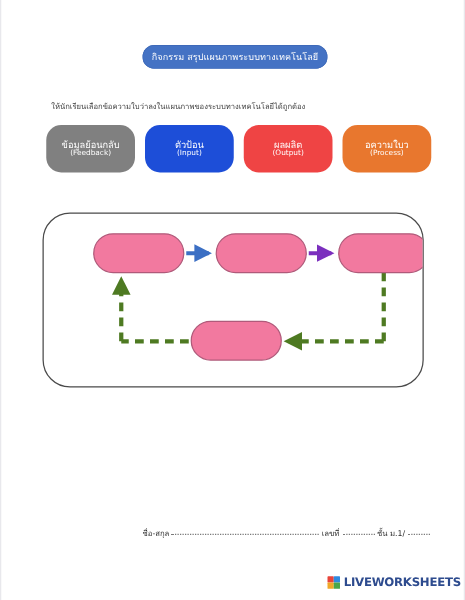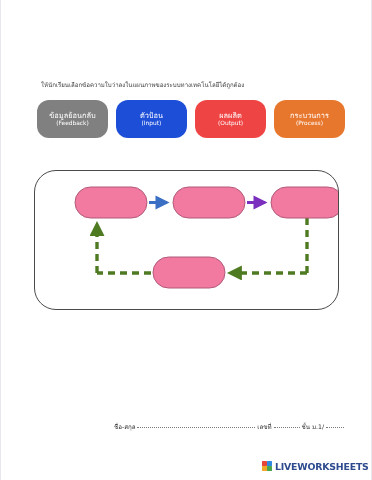--- a/index.html
+++ b/index.html
@@ -121,38 +121,39 @@
     color: #2d4b8e;
     letter-spacing: -.2px;
     white-space: nowrap;
   }
 </style>
 </head>
 <body>
 
 <div class="page">
 
+  <div class="title-pill">กิจกรรม สรุปแผนภาพระบบทางเทคโนโลยี</div>
 
   <div class="instruction">ให้นักเรียนเลือกข้อความใบว่าลงในแผนภาพของระบบทางเทคโนโลยีได้ถูกต้อง</div>
 
   <div class="legend">
     <div class="legend-btn" style="background:#808080">
       <span class="legend-th">ข้อมูลย้อนกลับ</span>
       <span class="legend-en">(Feedback)</span>
     </div>
     <div class="legend-btn" style="background:#1d4ed8">
       <span class="legend-th">ตัวป้อน</span>
       <span class="legend-en">(Input)</span>
     </div>
     <div class="legend-btn" style="background:#ef4444">
       <span class="legend-th">ผลผลิต</span>
       <span class="legend-en">(Output)</span>
     </div>
     <div class="legend-btn" style="background:#e8772e">
-      <span class="legend-th">กระบวนการ</span>
+      <span class="legend-th">อความใบว</span>
       <span class="legend-en">(Process)</span>
     </div>
   </div>
 
   <div class="diagram-card">
     <svg class="diagram-svg" width="305" height="140" viewBox="0 0 305 140">
       <defs>
         <marker id="ah-blue" markerWidth="5" markerHeight="5" refX="3.6" refY="2.2" orient="auto">
           <path d="M0,0 L4.4,2.2 L0,4.4 z" fill="#3b6fc4"></path>
         </marker>

